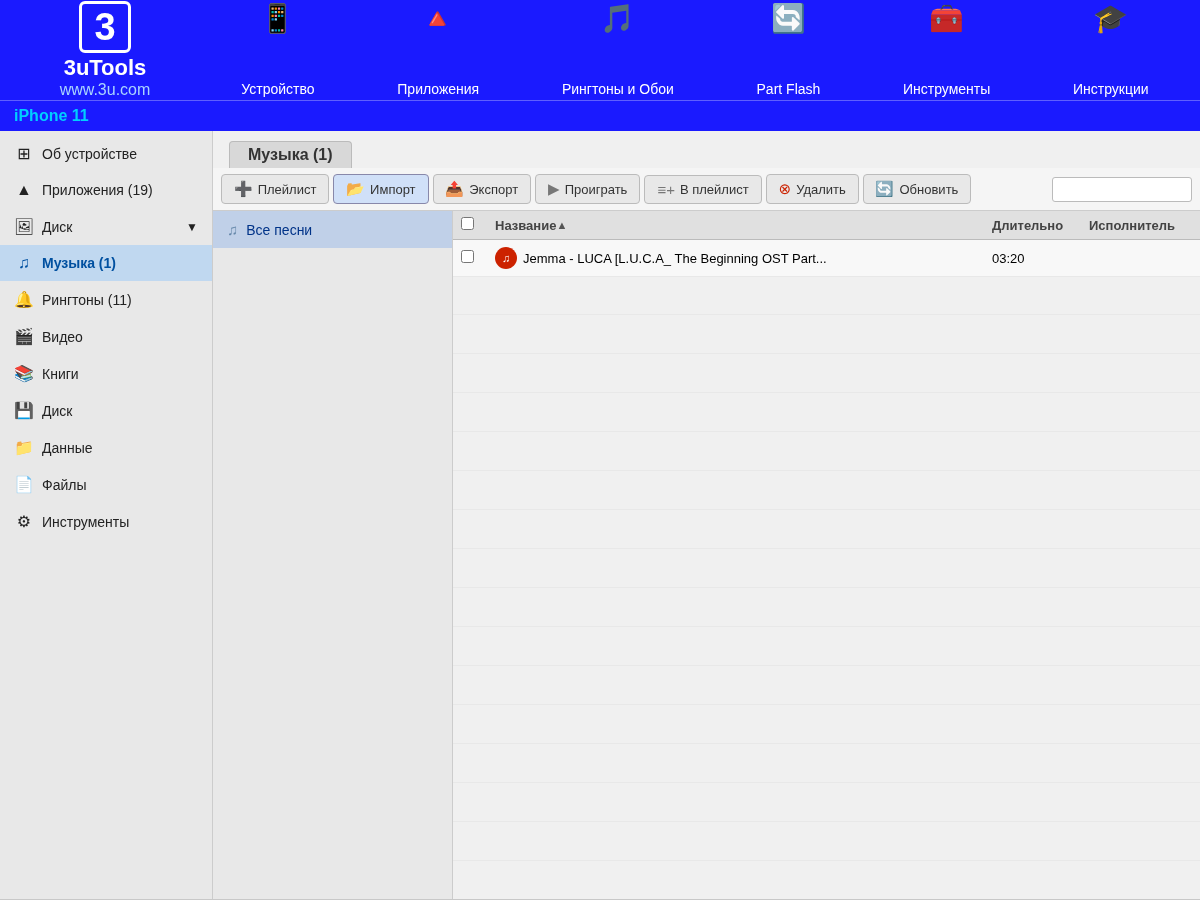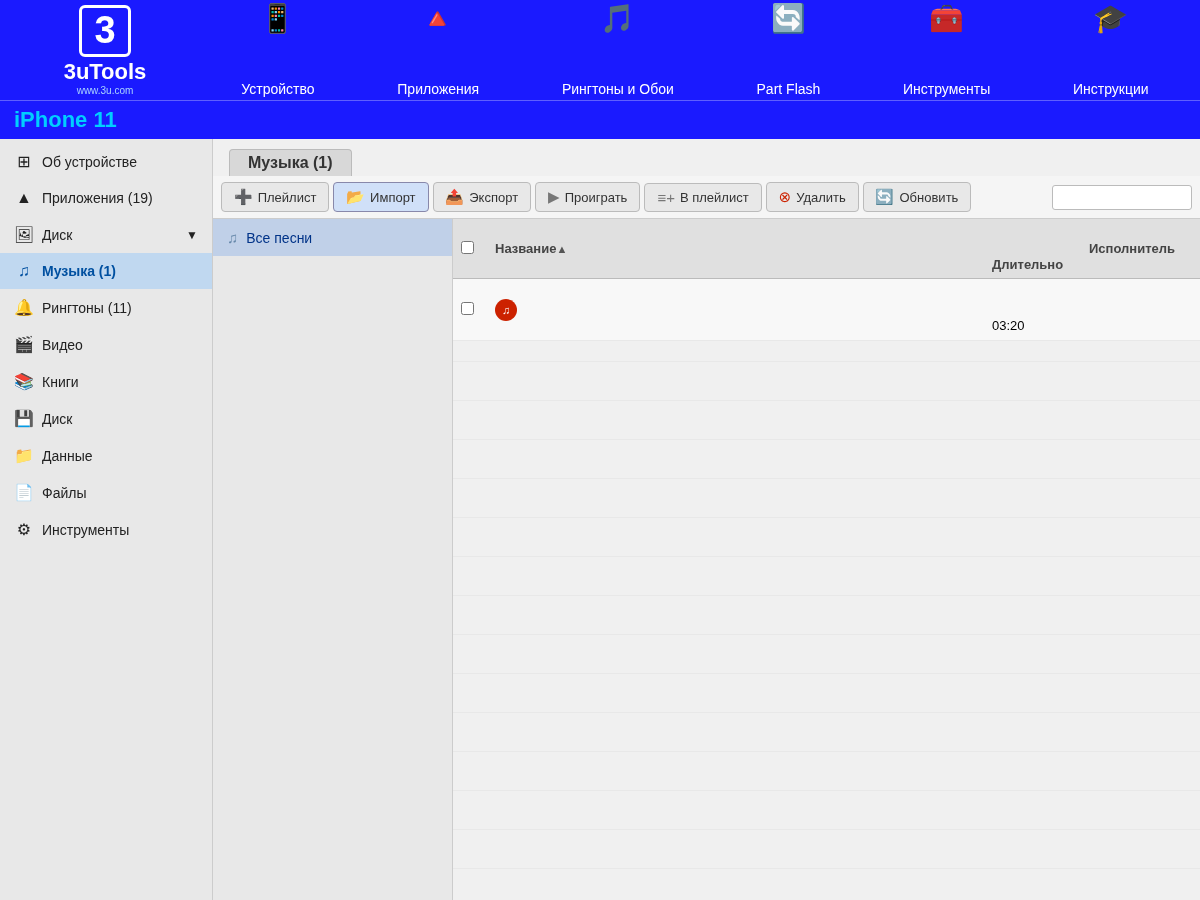--- a/index.html
+++ b/index.html
@@ -35,21 +35,21 @@
       justify-content: center;
     }
     .logo-text {
       color: white;
       font-size: 22px;
       font-weight: bold;
       margin-top: 2px;
     }
     .logo-sub {
       color: #aad4ff;
-      font-size: 10px;
+      font-size: 16px;
     }
     .nav-items {
       display: flex;
       flex: 1;
       height: 100%;
       align-items: center;
       justify-content: space-around;
     }
     .nav-item {
       display: flex;
@@ -64,21 +64,21 @@
       gap: 4px;
       transition: background 0.15s;
     }
     .nav-item .nav-icon { font-size: 28px; }
     .nav-item .nav-label { text-align: center; line-height: 1.2; margin-top: 42px; }
 
     
     .device-bar {
       background: #1a1aff;
       color: #00cfff;
-      font-size: 22px;
+      font-size: 16px;
       font-weight: bold;
       padding: 6px 14px 6px 14px;
       border-top: 1px solid rgba(255,255,255,0.3);
     }
 
     
     .main {
       display: flex;
       height: calc(900px - 100px - 32px);
     }
@@ -193,21 +193,21 @@
       align-items: center;
       background: #e0e0e0;
       border-bottom: 1px solid #bbb;
       padding: 6px 8px;
       font-size: 13px;
       font-weight: bold;
       color: #444;
     }
     .col-check { width: 34px; flex-shrink: 0; }
     .col-name { flex: 1; display: flex; align-items: center; gap: 0; }
-    .col-duration { width: 80px; flex-shrink: 0; text-align: left; margin-top: 32px; }
+    .col-duration { width: 80px; flex-shrink: 0; text-align: left; }
     .col-artist { width: 120px; flex-shrink: 0; text-align: center; }
 
     .file-row {
       display: flex;
       align-items: center;
       padding: 7px 8px;
       font-size: 13px;
       border-bottom: 1px solid #e8e8e8;
       background: #f8f8f8;
       cursor: pointer;
@@ -404,20 +404,21 @@
           </div>
           <div class="col-duration">Длительно</div>
           <div class="col-artist">Исполнитель</div>
         </div>
 
         <div id="file-rows">
             <div class="file-row">
     <div class="col-check"><input type="checkbox" style=""></div>
     <div class="col-name">
       <span class="music-icon-red">♫</span>
+      <span>Jemma - LUCA [L.U.C.A_ The Beginning OST Part...</span>
     </div>
     <div class="col-duration">03:20</div>
     <div class="col-artist"></div>
   </div>
           </div>
 
         <div class="empty-area"></div>
       </div>
     </div>
   </div>

